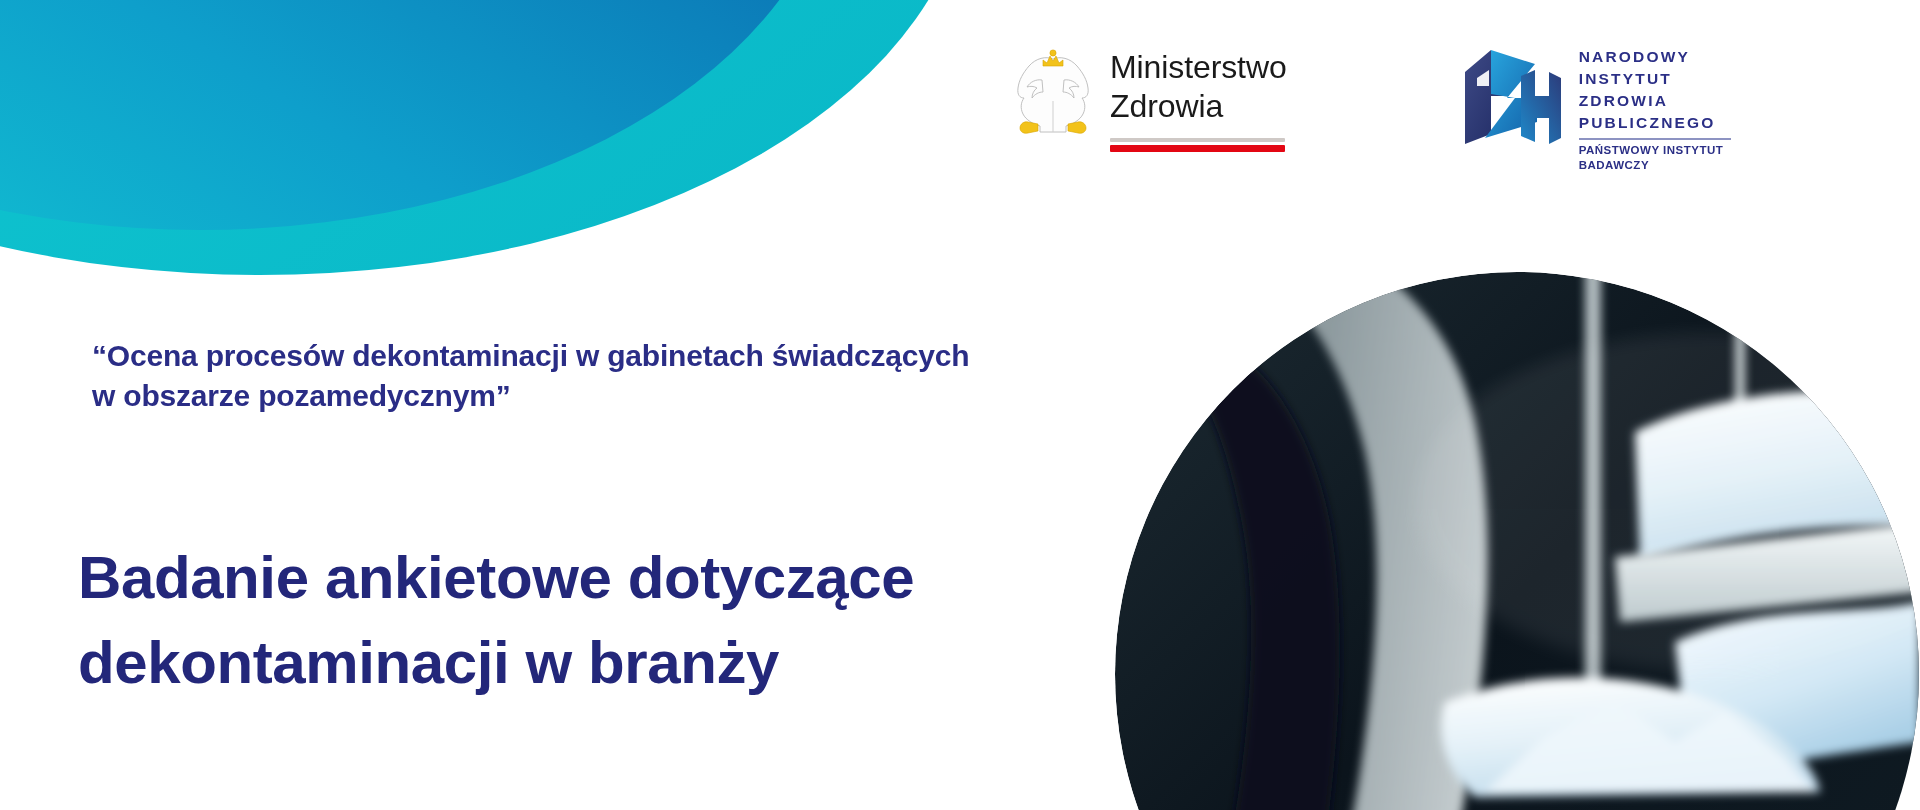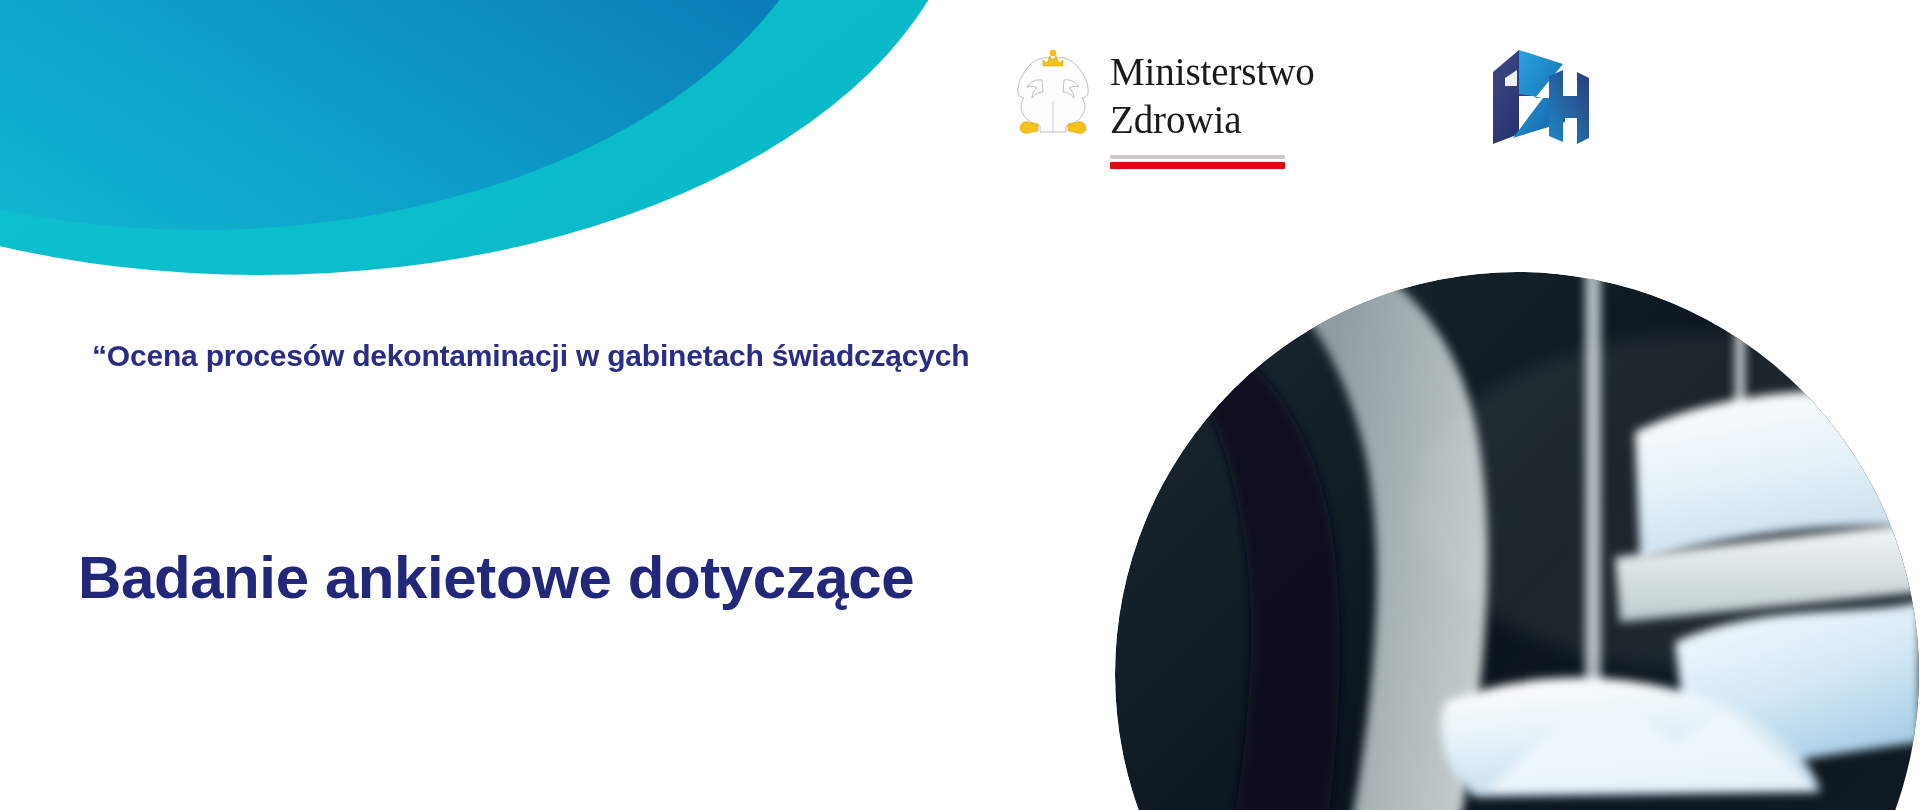--- a/index.html
+++ b/index.html
@@ -20,22 +20,22 @@
     width:820px; height:125px;
     display:flex; align-items:flex-start; gap:170px;
   }
   .logo-block { display:flex; align-items:flex-start; }
 
   
   #ministry-logo { gap:14px; }
   #ministry-eagle { width:86px; height:95px; flex:none; margin-top:6px; }
   #ministry-wordmark { padding-top:8px; }
   .ministry-line {
-    font-size:39px; line-height:1.22; color:#1a1a1a; font-weight:400;
-    letter-spacing:-0.1px; white-space:nowrap;font-family:Liberation Serif, serif;
+    font-size:32px; line-height:1.22; color:#1a1a1a; font-weight:400;
+    letter-spacing:-0.1px; white-space:nowrap;
   }
   #ministry-flagbar { margin-top:12px; width:175px; }
   #ministry-flagbar .stripe-white { height:4px; background:#cfc9c6; border-radius:1px; }
   #ministry-flagbar .stripe-red { height:7px; background:#e30613; border-radius:1px; margin-top:3px; }
 
   
   #nizp-logo { gap:14px; }
   #nizp-mark { width:108px; height:110px; flex:none; margin-top:2px; }
   #nizp-wordmark { padding-top:6px; }
   .nizp-line {
@@ -159,29 +159,40 @@
       </defs>
 
       <path d="M8 30 L34 8 L34 30 L52 30 L52 54 L34 54 L34 92 L8 102 Z" fill="url(#pzhA)"></path>
       <path d="M20 36 L32 28 L32 44 L20 44 Z" fill="#ffffff" opacity="0.92"></path>
 
       <path d="M34 8 L78 22 L50 56 L80 56 L80 80 L28 96 L58 56 L34 52 Z" fill="url(#pzhB)"></path>
 
       <path d="M64 34 L78 28 L78 54 L92 54 L92 30 L104 36 L104 96 L92 102 L92 76 L78 76 L78 100 L64 94 Z" fill="url(#pzhC)"></path>
     </svg>
 
+    <div id="nizp-wordmark">
+      <div class="nizp-line">NARODOWY</div>
+      <div class="nizp-line">INSTYTUT</div>
+      <div class="nizp-line">ZDROWIA</div>
+      <div class="nizp-line">PUBLICZNEGO</div>
+      <div id="nizp-rule"></div>
+      <div class="nizp-sub">PAŃSTWOWY INSTYTUT</div>
+      <div class="nizp-sub">BADAWCZY</div>
+    </div>
   </div>
 </div>
 
 <div id="quote-block">
   <div class="quote-line">“Ocena procesów dekontaminacji w gabinetach świadczących</div>
+  <div class="quote-line">w obszarze pozamedycznym”</div>
 </div>
 
 <div id="main-heading">
   <div class="heading-line">Badanie ankietowe dotyczące</div>
+  <div class="heading-line">dekontaminacji w branży</div>
 </div>
 
 <div id="photo-circle">
   <svg viewBox="0 0 805 805">
     <defs>
       <linearGradient id="chamber" x1="0" y1="0" x2="1" y2="1">
         <stop offset="0%" stop-color="#1d2b33"></stop>
         <stop offset="45%" stop-color="#0b141c"></stop>
         <stop offset="100%" stop-color="#101c24"></stop>
       </linearGradient>

